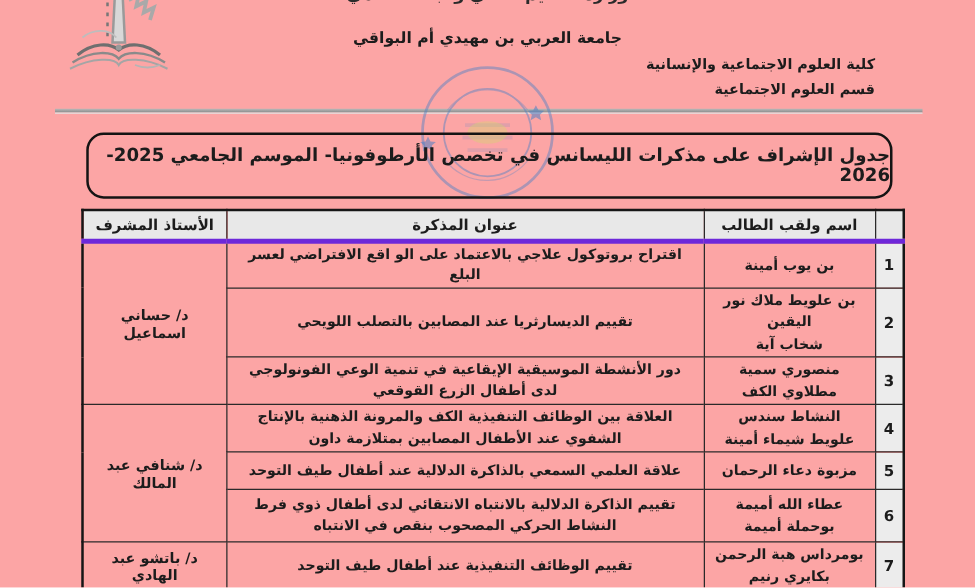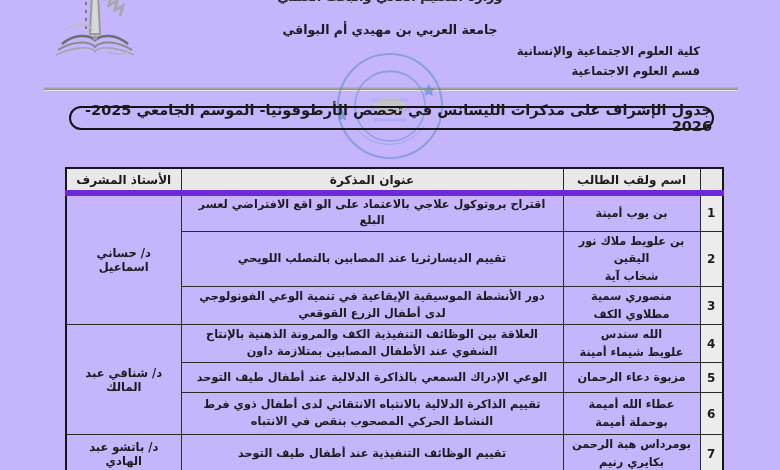--- a/index.html
+++ b/index.html
@@ -1,20 +1,20 @@
 <!DOCTYPE html>
 <html lang="ar"><head>
 <meta charset="utf-8">
 <style>
   * { margin:0; padding:0; box-sizing:border-box; }
   html,body { background:#fff; }
   #page {
     position:relative;
     width:780px; height:470px;
-    background:#c4b5fd;
+    background:#fca5a5;
     overflow:hidden;
     font-family:"DejaVu Sans", sans-serif;
     color:#1c1c1c;
     direction:rtl;
   }
 
   
   .ministry {
     position:absolute; top:-11px; right:220px; width:340px;
     text-align:center; font-weight:bold; font-size:13px; color:#2a2a2a;
@@ -40,21 +40,21 @@
     position:absolute; top:87px; left:44px; width:694px; height:4px;
     background:linear-gradient(#b9b9b9,#8b8b8b);
     border-bottom:1px solid #e3e3e3;
   }
 
   
   .stamp { position:absolute; top:48px; left:328px; width:124px; height:118px; z-index:1; pointer-events:none; }
 
   
   .title-box {
-    position:absolute; top:106px; left:69px; width:645px; height:24px;
+    position:absolute; top:106px; left:69px; width:645px; height:53px;
     border:2px solid #141414; border-radius:14px;
     display:flex; align-items:center; justify-content:center;
     z-index:2; background:transparent;
   }
   .title-box span { font-weight:bold; font-size:14.5px; letter-spacing:-0.2px; }
 
   
   .tbl-wrap { position:absolute; top:167px; left:65px; z-index:2; }
   table {
     border-collapse:collapse; table-layout:fixed;
@@ -63,21 +63,21 @@
   }
   th, td {
     border:1px solid #2a2a2a;
     text-align:center; vertical-align:middle;
     font-size:11.5px; font-weight:bold;
     padding:1px 4px;
     overflow:hidden;
   }
   thead th {
     background:#e8e8e8; height:25px; font-size:12px;
-    border-bottom:6px solid #6d28d9;
+    border-bottom:4px solid #6d28d9;
   }
   td.num { background:#ececec; font-size:12px; }
   td.ttl { font-size:11.3px; line-height:1.45; padding:1px 8px; }
   td.student { font-size:11.3px; line-height:1.55; }
   td.sup { font-size:11.5px; }
   .l2:empty { display:none; }
 </style>
 </head>
 <body>
 
@@ -160,32 +160,32 @@
         <td class="num">3</td>
         <td class="student">
           <div>منصوري سمية</div>
               <div class="l2">مطلاوي الكف</div>
         </td>
         <td class="ttl">دور الأنشطة الموسيقية الإيقاعية في تنمية الوعي الفونولوجي لدى أطفال الزرع القوقعي</td>
       </tr>
       <tr style="height:36px">
         <td class="num">4</td>
         <td class="student">
-          <div>الله سندس</div>
+          <div>النشاط سندس</div>
               <div class="l2">علويط شيماء أمينة</div>
         </td>
         <td class="ttl">العلاقة بين الوظائف التنفيذية الكف والمرونة الذهنية بالإنتاج الشفوي عند الأطفال المصابين بمتلازمة داون</td>
         <td class="sup" rowspan="3">د/ شنافي عبد المالك</td>
       </tr>
       <tr style="height:30px">
         <td class="num">5</td>
         <td class="student">
           <div>مزبوة دعاء الرحمان</div>
         </td>
-        <td class="ttl">الوعي الإدراك السمعي بالذاكرة الدلالية عند أطفال طيف التوحد</td>
+        <td class="ttl">علاقة العلمي السمعي بالذاكرة الدلالية عند أطفال طيف التوحد</td>
       </tr>
       <tr style="height:42px">
         <td class="num">6</td>
         <td class="student">
           <div>عطاء الله أميمة</div>
               <div class="l2">بوحملة أميمة</div>
         </td>
         <td class="ttl">تقييم الذاكرة الدلالية بالانتباه الانتقائي لدى أطفال ذوي فرط النشاط الحركي المصحوب بنقص في الانتباه</td>
       </tr>
       <tr style="height:36px">

